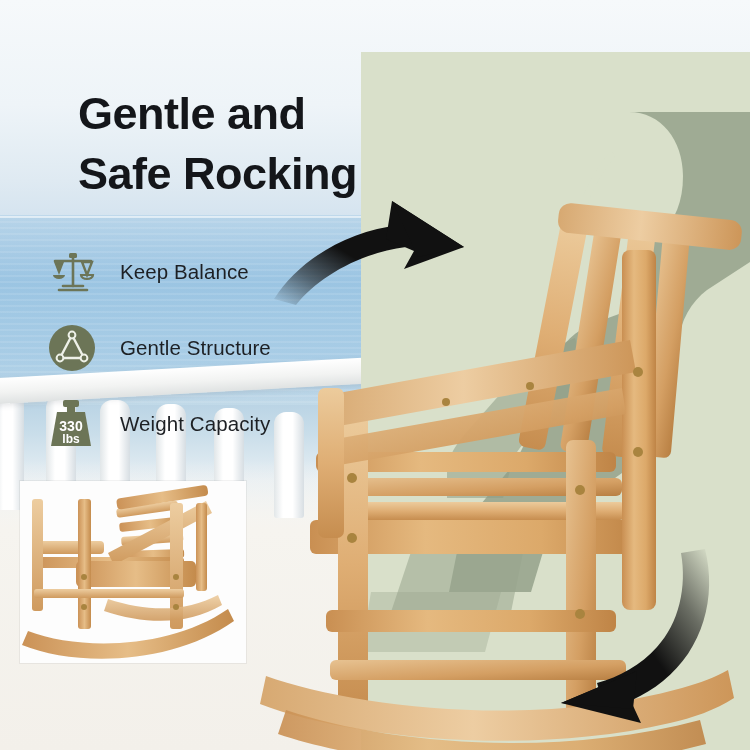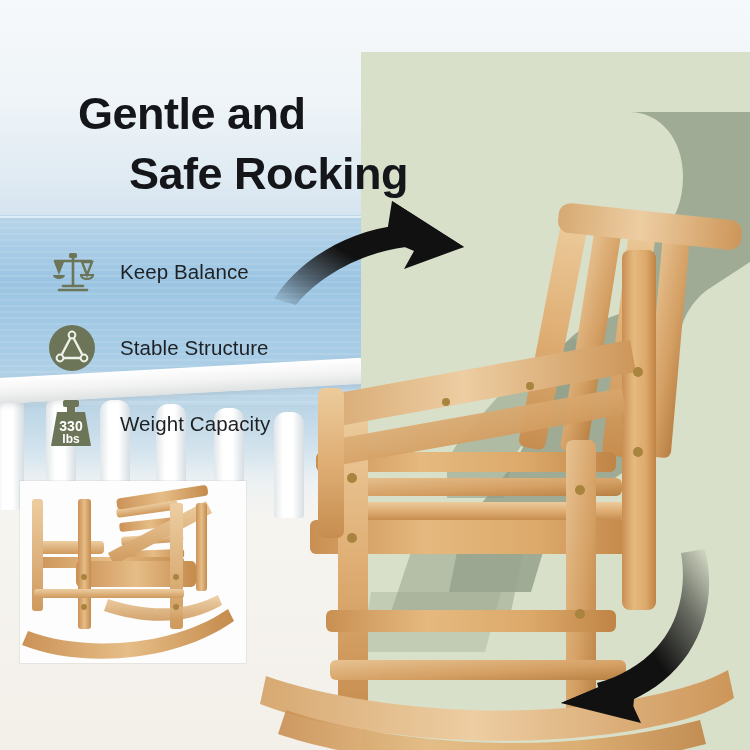--- a/index.html
+++ b/index.html
@@ -102,21 +102,21 @@
     position: absolute;
     left: 78px; top: 84px;
     width: 330px;
     font-size: 45px;
     line-height: 1.33;
     font-weight: bold;
     color: #14161a;
     letter-spacing: -0.5px;
     z-index: 6;
   }
-  .headline .l2 { display:block;text-align:right; }
+  .headline .l2 { display:block; }
 
   
   .features {
     position: absolute;
     left: 40px; top: 243px;
     z-index: 6;
   }
   .feature-row {
     display: flex;
     align-items: center;
@@ -368,21 +368,21 @@
     <div class="feature-row">
       <span class="feature-icon">
         <svg width="48" height="48" viewBox="0 0 48 48">
           <circle cx="24" cy="24" r="23" fill="#6c7557"></circle>
           <path d="M24 11 L 36 34 L 12 34 Z" fill="none" stroke="#eef1e8" stroke-width="2.4" stroke-linejoin="round"></path>
           <circle cx="24" cy="11" r="3.4" fill="#6c7557" stroke="#eef1e8" stroke-width="2"></circle>
           <circle cx="36" cy="34" r="3.4" fill="#6c7557" stroke="#eef1e8" stroke-width="2"></circle>
           <circle cx="12" cy="34" r="3.4" fill="#6c7557" stroke="#eef1e8" stroke-width="2"></circle>
         </svg>
       </span>
-      <span class="feature-label">Stable Structure</span>
+      <span class="feature-label">Gentle Structure</span>
     </div>
 
     <div class="feature-row">
       <span class="feature-icon">
         <svg width="50" height="52" viewBox="0 0 50 52">
           <rect x="17" y="2" width="16" height="7" rx="2" fill="#6c7557"></rect>
           <path d="M21 8 h8 v6 h-8 z" fill="#6c7557"></path>
           <path d="M11 14 h28 l6 34 h-40 z" fill="#6c7557"></path>
           <text x="25" y="33" text-anchor="middle" font-family="Liberation Sans, sans-serif" font-size="14" font-weight="bold" fill="#ffffff">330</text>
           <text x="25" y="45" text-anchor="middle" font-family="Liberation Sans, sans-serif" font-size="12" font-weight="bold" fill="#ffffff">lbs</text>

